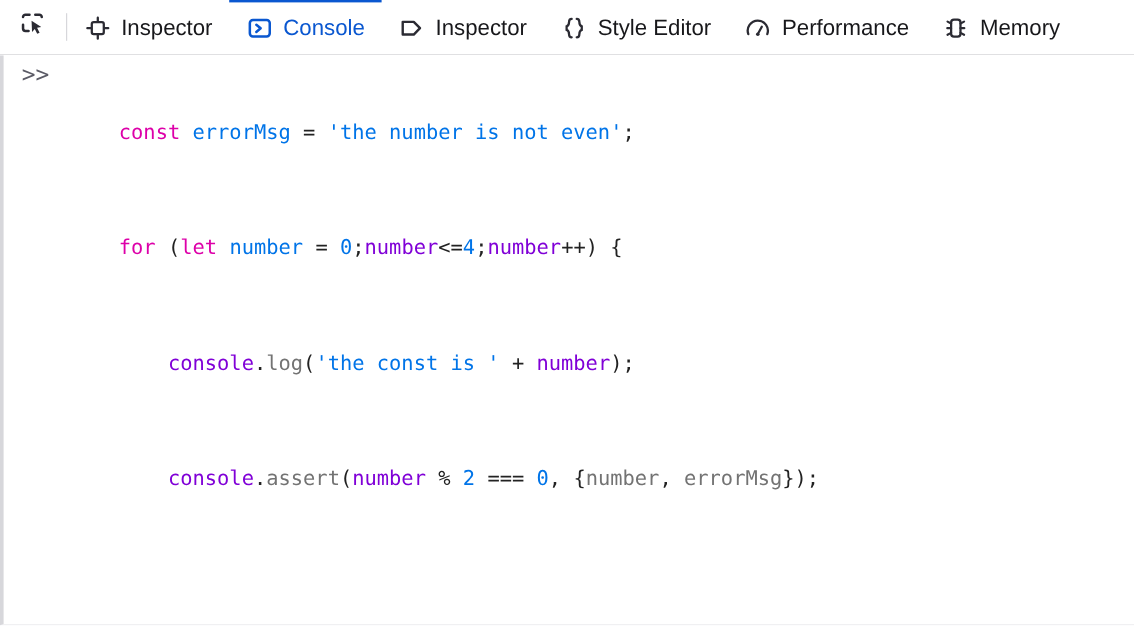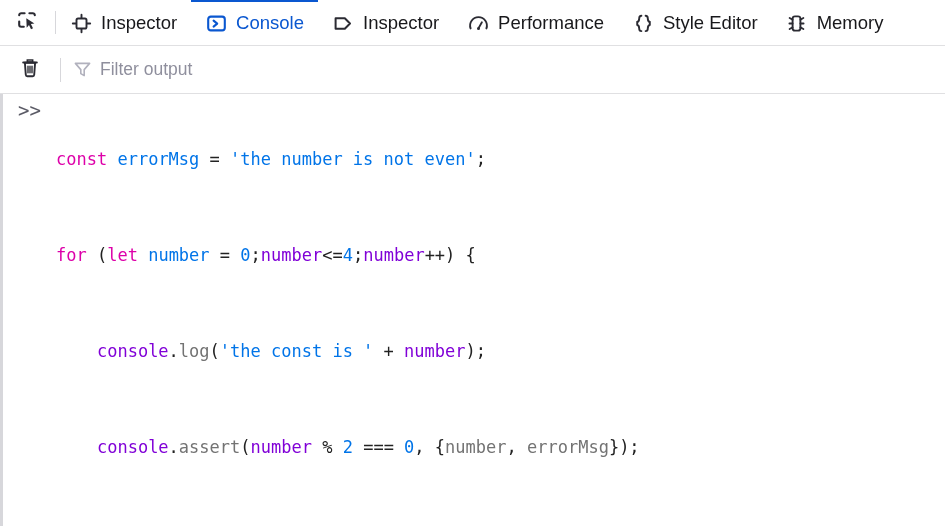--- a/index.html
+++ b/index.html
@@ -182,21 +182,21 @@
     color: #5b5b66;
     font-size: 19px;
     padding-top: 5px;
   }
   .row-input .row-body {
     line-height: 24px;
     font-size: 17px;
     padding-top: 5px;
     padding-bottom: 8px;
   }
-  .code-line { display: block; }
+  .code-line { display: block; margin-left: 43px; }
 
   
   .tok-kw      { color: #dd00a9; }
   .tok-var     { color: #0074e8; }
   .tok-str     { color: #0074e8; }
   .tok-num     { color: #0074e8; }
   .tok-obj     { color: #8000d7; }
   .tok-prop    { color: #737373; }
   .tok-plain   { color: #222222; }
 </style>
@@ -246,74 +246,51 @@
           <svg width="21" height="21" viewBox="0 0 21 21" fill="none">
             <path d="M2.6 5.2h9.2l5.2 5.3-5.2 5.3H2.6z" stroke="#2b2b33" stroke-width="2.0" stroke-linejoin="round"></path>
           </svg>
         </span>
         <span class="tab-label">Inspector</span>
       </div>
 
       <div class="tab">
         <span class="tab-icon">
           <svg width="21" height="21" viewBox="0 0 21 21" fill="none">
+            <path d="M8.4 2.8c-2 0-2.2 1.1-2.2 2.6 0 1.6-.2 3-2 3.6v2.9c1.8.6 2 2 2 3.6 0 1.5.2 2.6 2.2 2.6" stroke="#2b2b33" stroke-width="1.9" stroke-linecap="round" fill="none"></path>
+            <path d="M12.6 2.8c2 0 2.2 1.1 2.2 2.6 0 1.6.2 3 2 3.6v2.9c-1.8.6-2 2-2 3.6 0 1.5-.2 2.6-2.2 2.6" stroke="#2b2b33" stroke-width="1.9" stroke-linecap="round" fill="none"></path>
+          </svg>
+        </span>
+        <span class="tab-label">Style Editor</span>
+      </div>
+
+      <div class="tab">
+        <span class="tab-icon">
+          <svg width="21" height="21" viewBox="0 0 21 21" fill="none">
             <path d="M2.6 15.4a8.4 8.4 0 1 1 15.8 0" stroke="#2b2b33" stroke-width="1.9" stroke-linecap="round" fill="none"></path>
             <path d="M10.5 15.3l3.4-6.1" stroke="#2b2b33" stroke-width="1.8" stroke-linecap="round"></path>
             <circle cx="10.5" cy="15.5" r="1.5" fill="#2b2b33"></circle>
           </svg>
         </span>
         <span class="tab-label">Performance</span>
       </div>
 
       <div class="tab">
         <span class="tab-icon">
           <svg width="21" height="21" viewBox="0 0 21 21" fill="none">
-            <path d="M8.4 2.8c-2 0-2.2 1.1-2.2 2.6 0 1.6-.2 3-2 3.6v2.9c1.8.6 2 2 2 3.6 0 1.5.2 2.6 2.2 2.6" stroke="#2b2b33" stroke-width="1.9" stroke-linecap="round" fill="none"></path>
-            <path d="M12.6 2.8c2 0 2.2 1.1 2.2 2.6 0 1.6.2 3 2 3.6v2.9c-1.8.6-2 2-2 3.6 0 1.5-.2 2.6-2.2 2.6" stroke="#2b2b33" stroke-width="1.9" stroke-linecap="round" fill="none"></path>
-          </svg>
-        </span>
-        <span class="tab-label">Style Editor</span>
-      </div>
-
-      <div class="tab">
-        <span class="tab-icon">
-          <svg width="21" height="21" viewBox="0 0 21 21" fill="none">
             <rect x="6.6" y="3.4" width="7.8" height="14.2" rx="2.4" stroke="#2b2b33" stroke-width="1.9"></rect>
             <path d="M6.6 6.6L3.6 5.0M6.6 10.5H3.4M6.6 14.4l-3 1.6M14.4 6.6l3-1.6M14.4 10.5h3.2M14.4 14.4l3 1.6" stroke="#2b2b33" stroke-width="1.8" stroke-linecap="round"></path>
           </svg>
         </span>
         <span class="tab-label">Memory</span>
       </div>
 
     </div>
   </div>
 
-  <div class="filterbar">
-    <div class="trash-btn">
-      <span>
-        <svg width="22" height="22" viewBox="0 0 22 22" fill="none">
-          <path d="M8.3 2.9h5.4v2.0H8.3z" stroke="#2b2b33" stroke-width="1.5"></path>
-          <path d="M4.2 5.4h13.6" stroke="#2b2b33" stroke-width="2.0" stroke-linecap="round"></path>
-          <path d="M5.9 5.8h10.2l-.9 12.0a1.5 1.5 0 0 1-1.5 1.4H8.3a1.5 1.5 0 0 1-1.5-1.4z" stroke="#2b2b33" stroke-width="1.9" stroke-linejoin="round"></path>
-          <path d="M9.0 9.2v6.6M11.0 9.2v6.6M13.0 9.2v6.6" stroke="#2b2b33" stroke-width="1.4" stroke-linecap="round"></path>
-        </svg>
-      </span>
-    </div>
-
-    <div class="filterbar-sep"></div>
-
-    <div class="filter-input-wrap">
-      <span style="display:flex;align-items:center;">
-        <svg width="19" height="19" viewBox="0 0 19 19" fill="none">
-          <path d="M2.4 3.4h14.2l-5.4 6.2v6.0l-3.4-2.0V9.6z" stroke="#b1b1bd" stroke-width="1.6" stroke-linejoin="round" fill="none"></path>
-        </svg>
-      </span>
-      <input class="filter-input" type="text" value="" placeholder="Filter output" style="">
-    </div>
-  </div>
 
   <div class="output">
 
     <div class="row row-input">
       <div class="gutter">&gt;&gt;</div>
       <div class="row-body">
         <span class="code-line"><span class="tok-kw">const</span><span class="tok-plain"> </span><span class="tok-var">errorMsg</span><span class="tok-plain"> = </span><span class="tok-str">'the number is not even'</span><span class="tok-plain">;</span></span>
 
         <span class="code-line"><span class="tok-kw">for</span><span class="tok-plain"> (</span><span class="tok-kw">let</span><span class="tok-var"> number</span><span class="tok-plain"> = </span><span class="tok-num">0</span><span class="tok-plain">;</span><span class="tok-obj">number</span><span class="tok-plain">&lt;=</span><span class="tok-num">4</span><span class="tok-plain">;</span><span class="tok-obj">number</span><span class="tok-plain">++</span><span class="tok-plain">) </span><span class="tok-plain">{</span></span>
 

